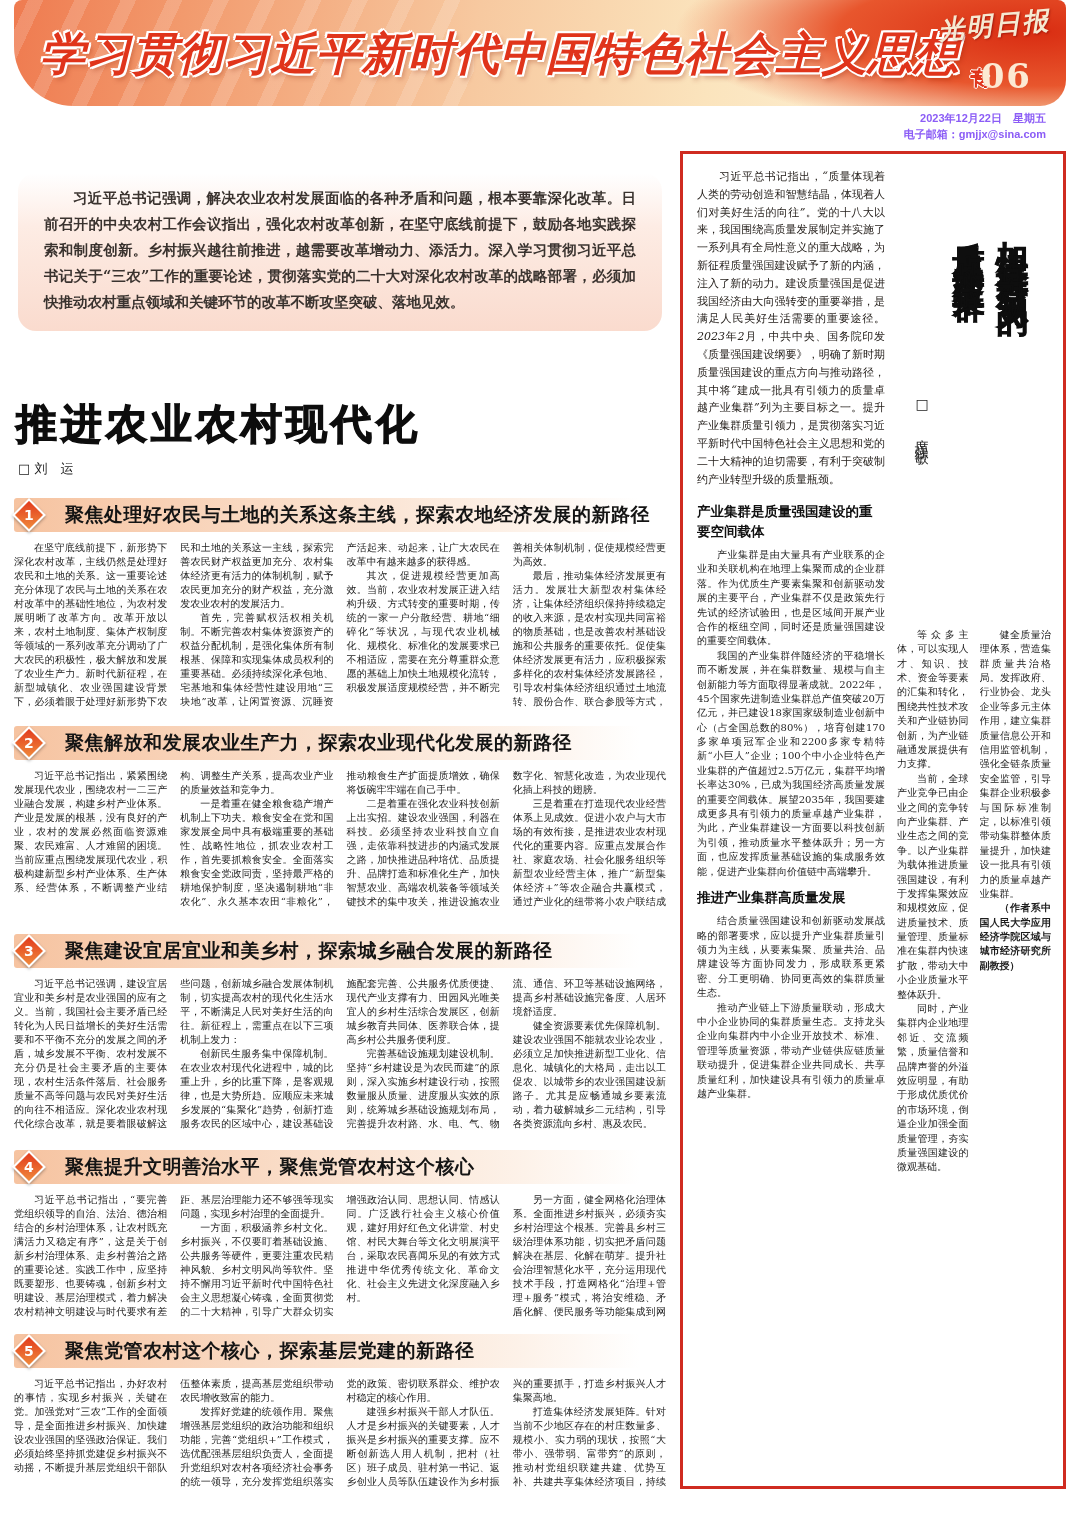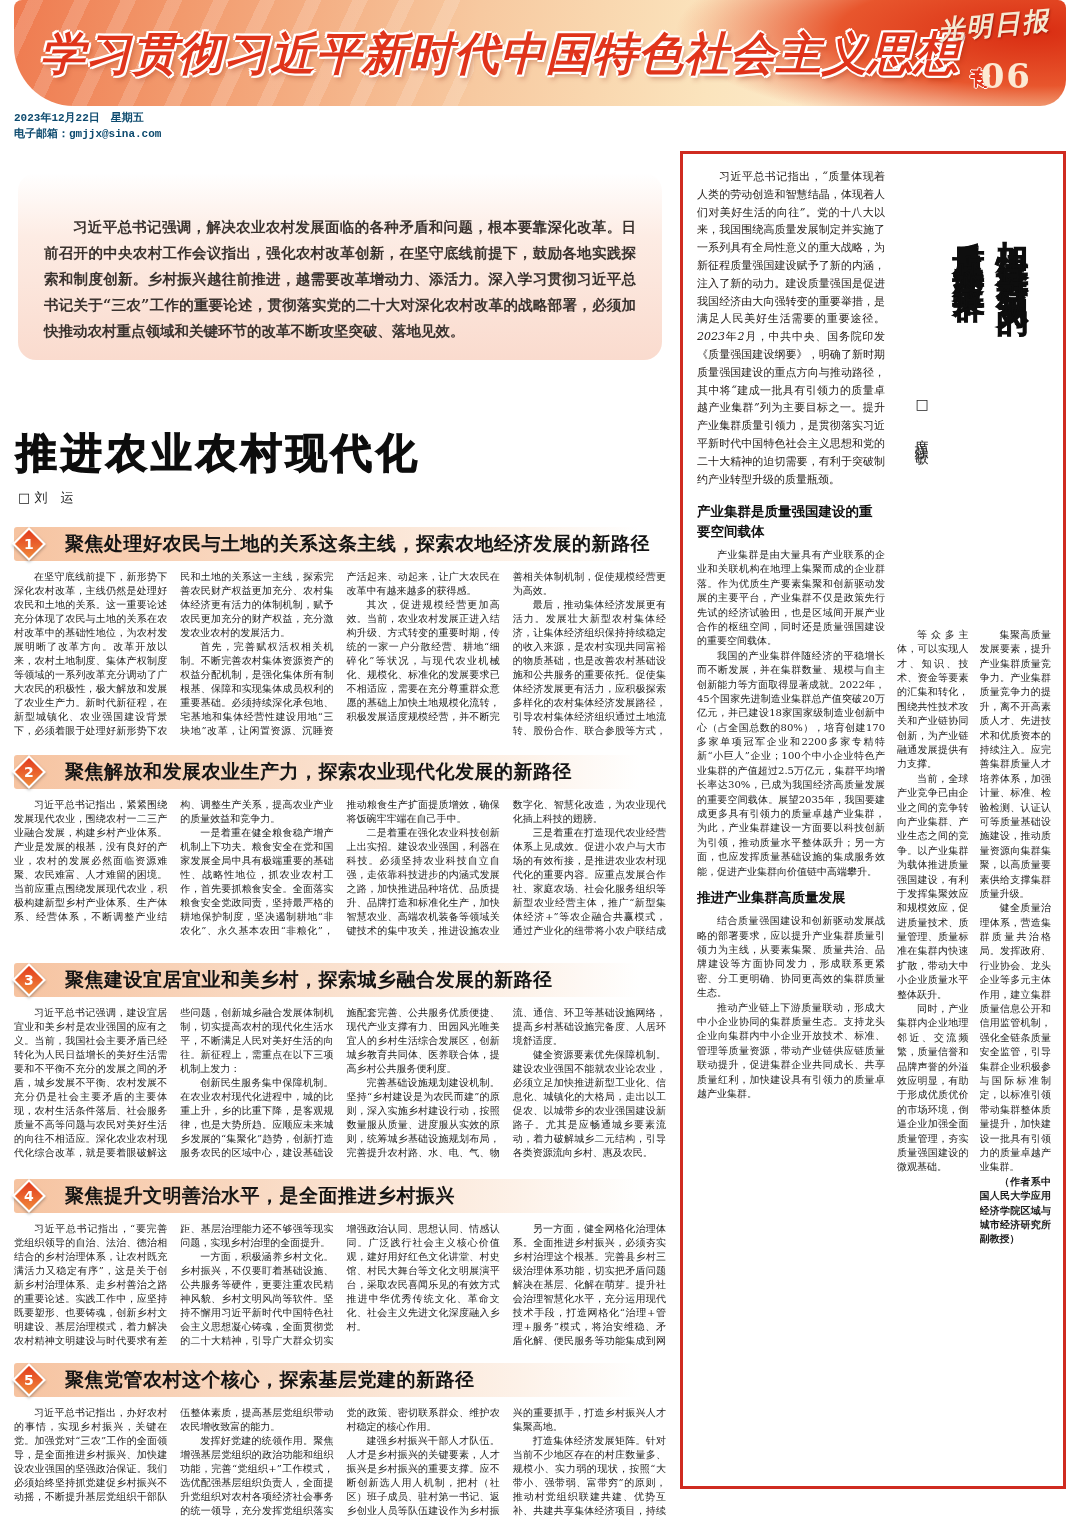--- a/index.html
+++ b/index.html
@@ -18,32 +18,32 @@
   .banner-title-row{ position:absolute; left:26px; top:24px; display:flex; align-items:center; white-space:nowrap; }
   .banner-title{ font-size:45px; font-weight:900; color:#e0341b; letter-spacing:1px; font-style:italic;
     text-shadow: 2px 0 0 #fff, -2px 0 0 #fff, 0 2px 0 #fff, 0 -2px 0 #fff, 2px 2px 0 #fff, -2px -2px 0 #fff, 3px 4px 5px rgba(140,30,0,.35); }
   .zhuankan{ writing-mode:vertical-rl; font-size:19px; font-weight:900; color:#e0341b; margin-left:8px; letter-spacing:3px;
     text-shadow:1px 0 0 #fff,-1px 0 0 #fff,0 1px 0 #fff,0 -1px 0 #fff; }
   .paper-logo{ position:absolute; right:16px; top:8px; font-size:26px; font-weight:900; font-style:italic;
     color:#f5e9d2; transform:rotate(-5deg); letter-spacing:2px; text-shadow:1px 1px 2px rgba(120,0,0,.5); }
   .page-no{ position:absolute; right:34px; top:56px; font-size:34px; font-weight:700; color:#fce9d3; letter-spacing:2px; }
 
   
-  .meta-block{ text-align:left; padding:5px 20px 0 0; color:#0c4a6e; font-family:Liberation Mono, monospace; }
+  .meta-block{ text-align:right; padding:5px 20px 0 0; color:#8b5cf6; font-family:Liberation Sans, sans-serif; }
   .meta-block div{ font-size:11px; font-weight:700; line-height:1.45; }
 
   
   .content{ display:flex; gap:14px; margin-top:8px; }
   .left-col{ width:652px; }
   .right-col{ width:386px; }
 
   
   .intro-box{ margin:22px 4px 12px 4px; padding:12px 26px 16px 26px; border-radius:18px;
     background:linear-gradient(180deg, rgba(253,236,228,0) 0%, #fdece4 34%, #fadbce 100%); }
-  .intro-box p{ font-size:14.5px; line-height:1.8; color:#3a332f; text-align:justify; text-indent:2em; font-weight:600;margin-top:29px; }
+  .intro-box p{ font-size:14.5px; line-height:1.8; color:#3a332f; text-align:justify; text-indent:2em; font-weight:600; }
 
   .headline{ margin:10px 2px 8px 2px; font-size:41px; line-height:1.32; font-weight:900; color:#0d0d0d;
     letter-spacing:4px; -webkit-text-stroke:1.2px #0d0d0d; }
   .byline-left{ font-size:13px; color:#222; margin:2px 0 20px 4px; }
 
   
   .section{ margin-bottom:13px; }
   .sec-band{ position:relative; height:34px; display:flex; align-items:center; margin-bottom:9px;
     background:linear-gradient(90deg,#f6c3a0 0%, #fae0cd 48%, #fdf2e9 78%, rgba(255,255,255,0) 96%); border-radius:3px; }
   .diamond{ width:24px; height:24px; margin-left:3px; transform:rotate(45deg);
@@ -155,21 +155,21 @@
               <p>创新民生服务集中保障机制。在农业农村现代化进程中，城的比重上升，乡的比重下降，是客观规律，也是大势所趋。应顺应未来城乡发展的“集聚化”趋势，创新打造服务农民的区域中心，建设基础设施配套完善、公共服务优质便捷、现代产业支撑有力、田园风光唯美宜人的乡村生活综合发展区，创新城乡教育共同体、医养联合体，提高乡村公共服务便利度。</p>
               <p>完善基础设施规划建设机制。坚持“乡村建设是为农民而建”的原则，深入实施乡村建设行动，按照数量服从质量、进度服从实效的原则，统筹城乡基础设施规划布局，完善提升农村路、水、电、气、物流、通信、环卫等基础设施网络，提高乡村基础设施完备度、人居环境舒适度。</p>
               <p>健全资源要素优先保障机制。建设农业强国不能就农业论农业，必须立足加快推进新型工业化、信息化、城镇化的大格局，走出以工促农、以城带乡的农业强国建设新路子。尤其是应畅通城乡要素流动，着力破解城乡二元结构，引导各类资源流向乡村、惠及农民。</p>
             </div>
           </section>
           <section class="section">
             <div class="sec-band">
               <div class="diamond">
                 <span>4</span>
               </div>
-              <h2 class="sec-heading">聚焦提升文明善治水平，是全面推进乡村振兴</h2>
+              <h2 class="sec-heading">聚焦提升文明善治水平，聚焦党管农村这个核心</h2>
             </div>
             <div class="sec-body">
               <p>习近平总书记指出，“要完善党组织领导的自治、法治、德治相结合的乡村治理体系，让农村既充满活力又稳定有序”，这是关于创新乡村治理体系、走乡村善治之路的重要论述。实践工作中，应坚持既要塑形、也要铸魂，创新乡村文明建设、基层治理模式，着力解决农村精神文明建设与时代要求有差距、基层治理能力还不够强等现实问题，实现乡村治理的全面提升。</p>
               <p>一方面，积极涵养乡村文化。乡村振兴，不仅要盯着基础设施、公共服务等硬件，更要注重农民精神风貌、乡村文明风尚等软件。坚持不懈用习近平新时代中国特色社会主义思想凝心铸魂，全面贯彻党的二十大精神，引导广大群众切实增强政治认同、思想认同、情感认同。广泛践行社会主义核心价值观，建好用好红色文化讲堂、村史馆、村民大舞台等文化文明展演平台，采取农民喜闻乐见的有效方式推进中华优秀传统文化、革命文化、社会主义先进文化深度融入乡村。</p>
               <p>另一方面，健全网格化治理体系。全面推进乡村振兴，必须夯实乡村治理这个根基。完善县乡村三级治理体系功能，切实把矛盾问题解决在基层、化解在萌芽。提升社会治理智慧化水平，充分运用现代技术手段，打造网格化“治理+管理+服务”模式，将治安维稳、矛盾化解、便民服务等功能集成到网格，不断增强群众的安全感和满意度。</p>
             </div>
           </section>
           <section class="section">
             <div class="sec-band">
               <div class="diamond">
@@ -208,21 +208,20 @@
                 <span>质量卓越产业集群</span>
               </div>
             </div>
             <div class="ra-right-cols">
               <div class="ra-colp" id="ra-col-mid">
                   <p>等众多主体，可以实现人才、知识、技术、资金等要素的汇集和转化，围绕共性技术攻关和产业链协同创新，为产业链融通发展提供有力支撑。</p>
                   <p>当前，全球产业竞争已由企业之间的竞争转向产业集群、产业生态之间的竞争。以产业集群为载体推进质量强国建设，有利于发挥集聚效应和规模效应，促进质量技术、质量管理、质量标准在集群内快速扩散，带动大中小企业质量水平整体跃升。</p>
                   <p>同时，产业集群内企业地理邻近、交流频繁，质量信誉和品牌声誉的外溢效应明显，有助于形成优质优价的市场环境，倒逼企业加强全面质量管理，夯实质量强国建设的微观基础。</p>
                 </div>
               <div class="ra-colp" id="ra-col-right">
-                  <p>集聚高质量发展要素，提升产业集群质量竞争力。产业集群质量竞争力的提升，离不开高素质人才、先进技术和优质资本的持续注入。应完善集群质量人才培养体系，加强计量、标准、检验检测、认证认可等质量基础设施建设，推动质量资源向集群集聚，以高质量要素供给支撑集群质量升级。</p>
                   <p>健全质量治理体系，营造集群质量共治格局。发挥政府、行业协会、龙头企业等多元主体作用，建立集群质量信息公开和信用监管机制，强化全链条质量安全监管，引导集群企业积极参与国际标准制定，以标准引领带动集群整体质量提升，加快建设一批具有引领力的质量卓越产业集群。</p>
                   <p class="author-note">（作者系中国人民大学应用经济学院区域与城市经济研究所副教授）</p>
                 </div>
             </div>
           </div>
         </div>
       </div>
     </aside>
 
   </main>

